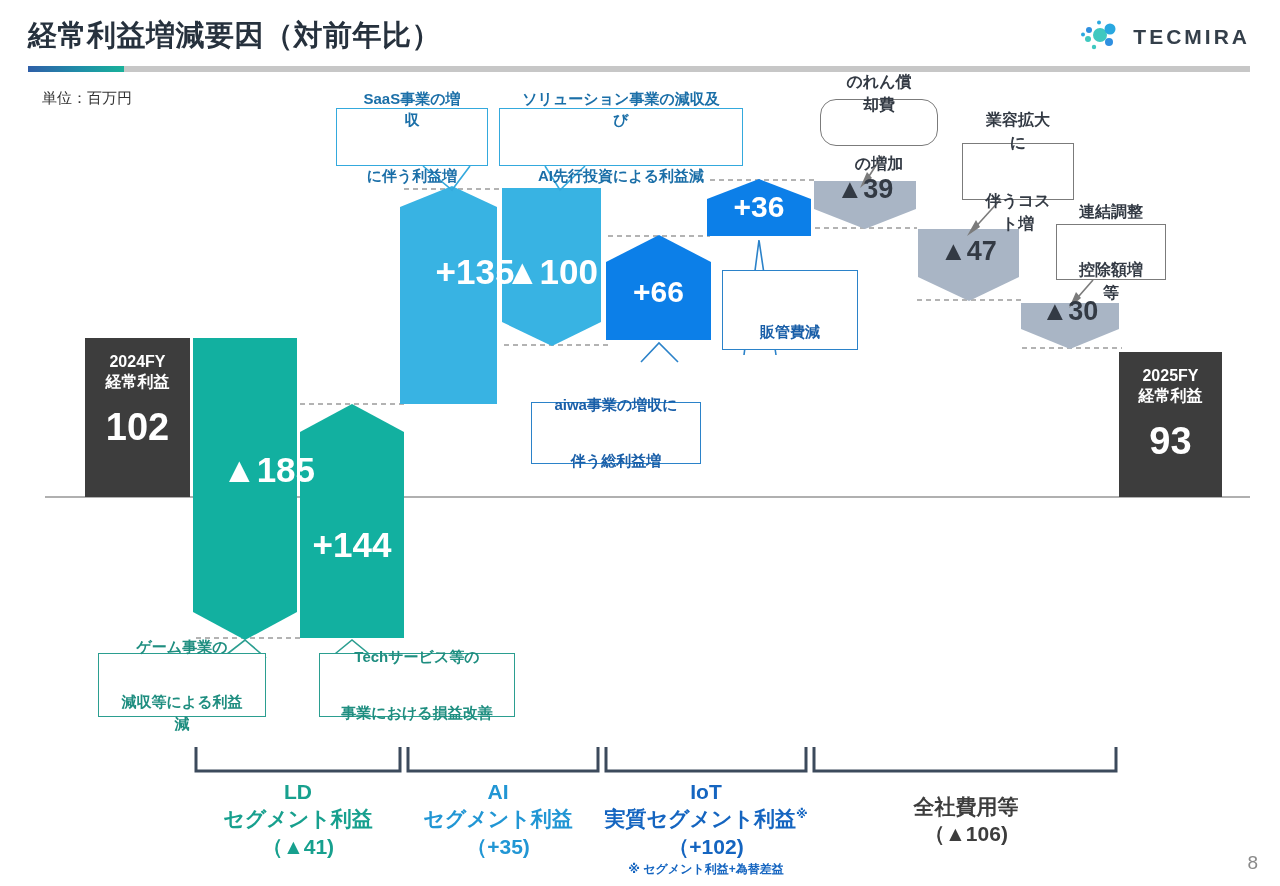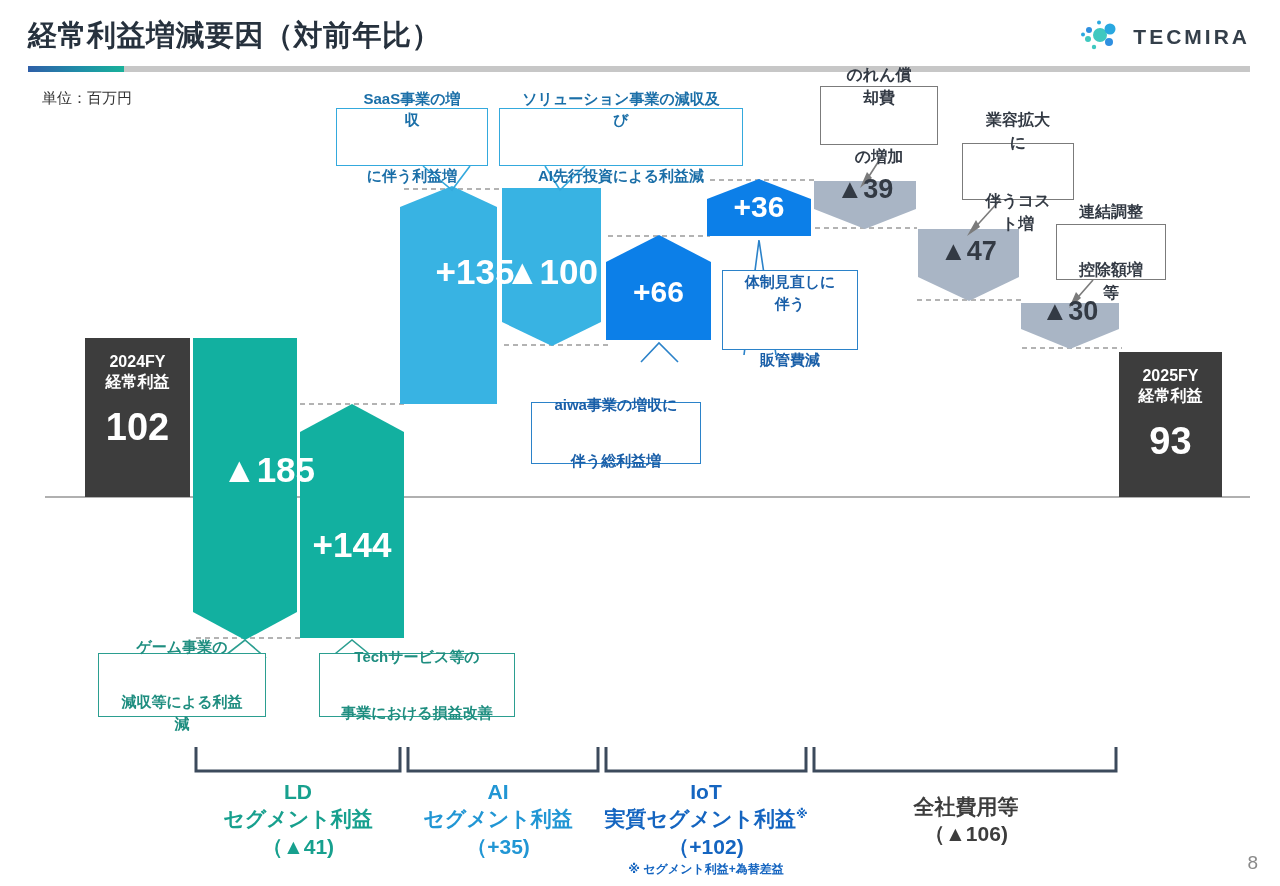--- a/index.html
+++ b/index.html
@@ -215,21 +215,21 @@
   </span>
 </div>
 
 <div class="callout c-blue" style="left:499px; top:108px; width:244px; height:58px;">
   <span>
     <span>ソリューション事業の減収及び</span><br>
     <span>AI先行投資による利益減</span>
   </span>
 </div>
 
-<div class="callout c-grey" style="left:820px; top:86px; width:118px; height:59px;">
+<div class="callout c-grey" style="left:820px; top:99px; width:118px; height:47px;border-radius:16px;">
   <span>
     <span>のれん償却費</span><br>
     <span>の増加</span>
   </span>
 </div>
 
 <div class="callout c-grey" style="left:962px; top:143px; width:112px; height:57px;">
   <span>
     <span>業容拡大に</span><br>
     <span>伴うコスト増</span>
@@ -239,21 +239,21 @@
 <div class="callout c-grey" style="left:1056px; top:224px; width:110px; height:56px;">
   <span>
     <span>連結調整</span><br>
     <span>控除額増 等</span>
   </span>
 </div>
 
 <div class="callout c-blue2" style="left:722px; top:270px; width:136px; height:80px;">
   <span>
     <br>
-    <span>体制見直しに伴う</span><br>
+    <br>
     <span>販管費減</span>
   </span>
 </div>
 
 <div class="callout c-blue2" style="left:531px; top:362px; width:170px; height:62px;margin-top:40px;">
   <span>
     <span>aiwa事業の増収に</span><br>
     <span>伴う総利益増</span>
   </span>
 </div>

